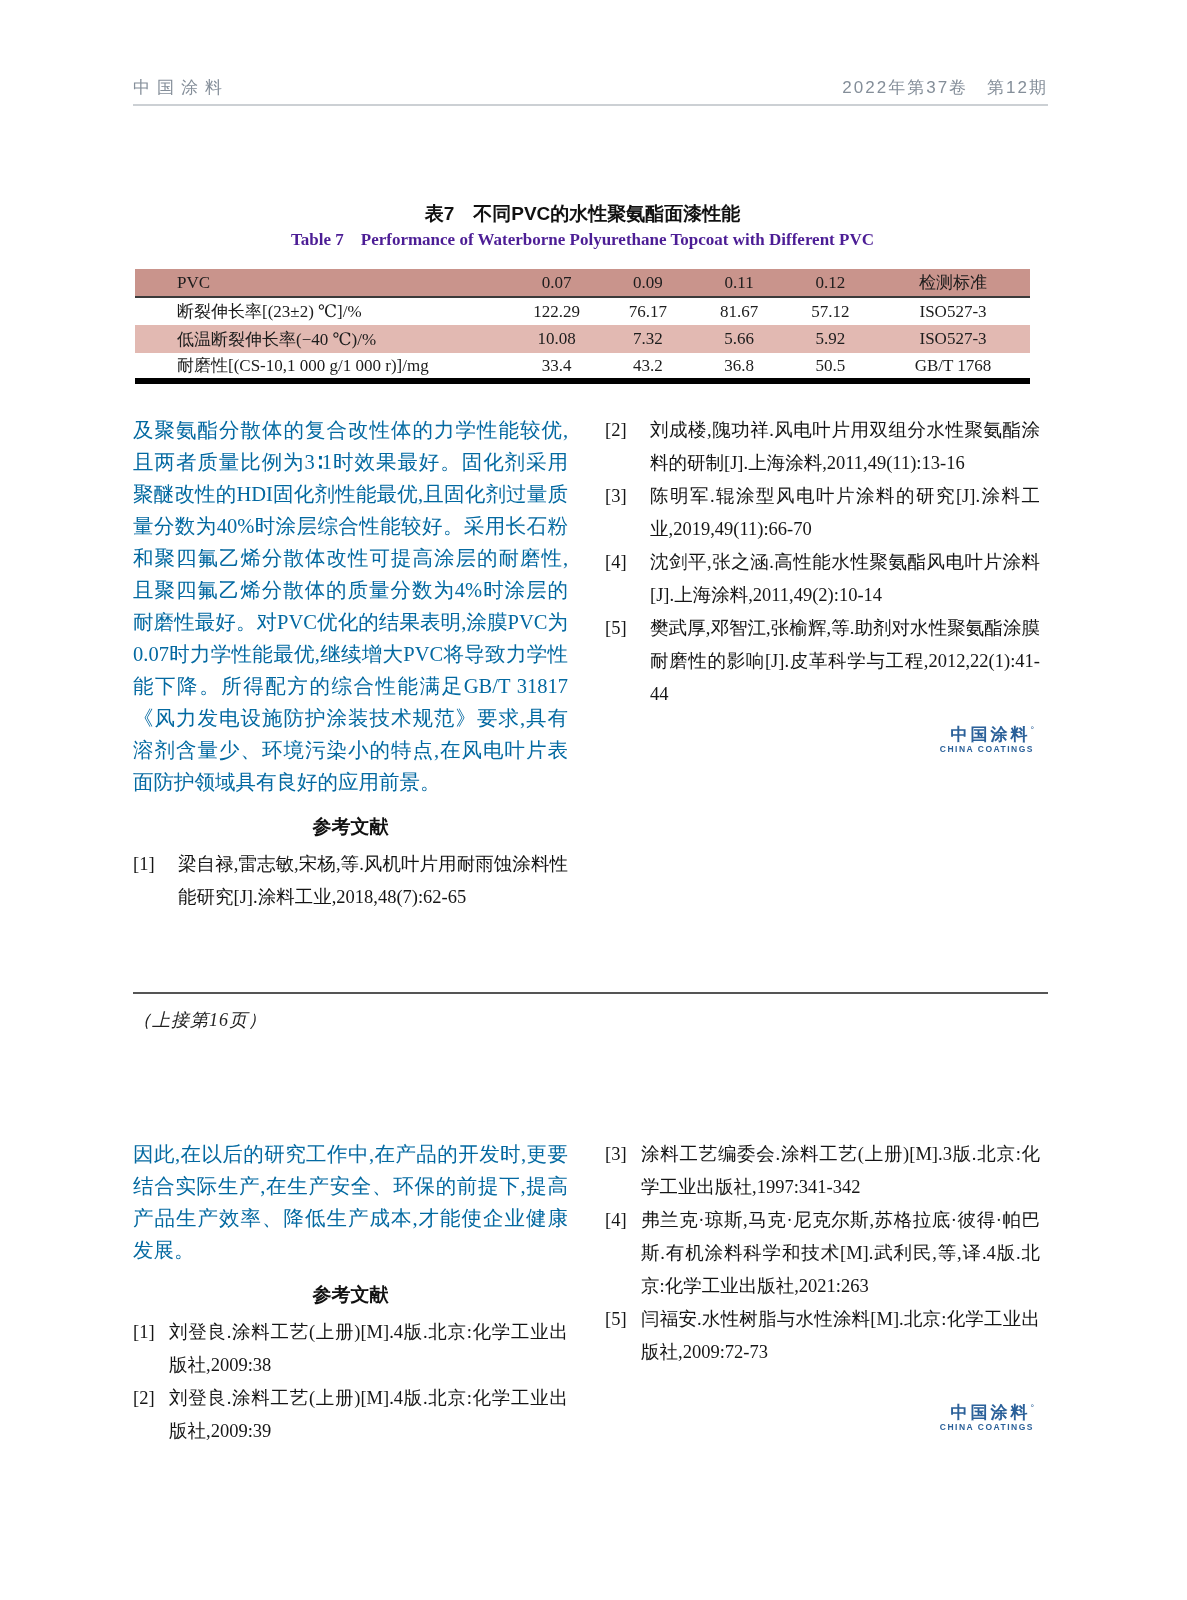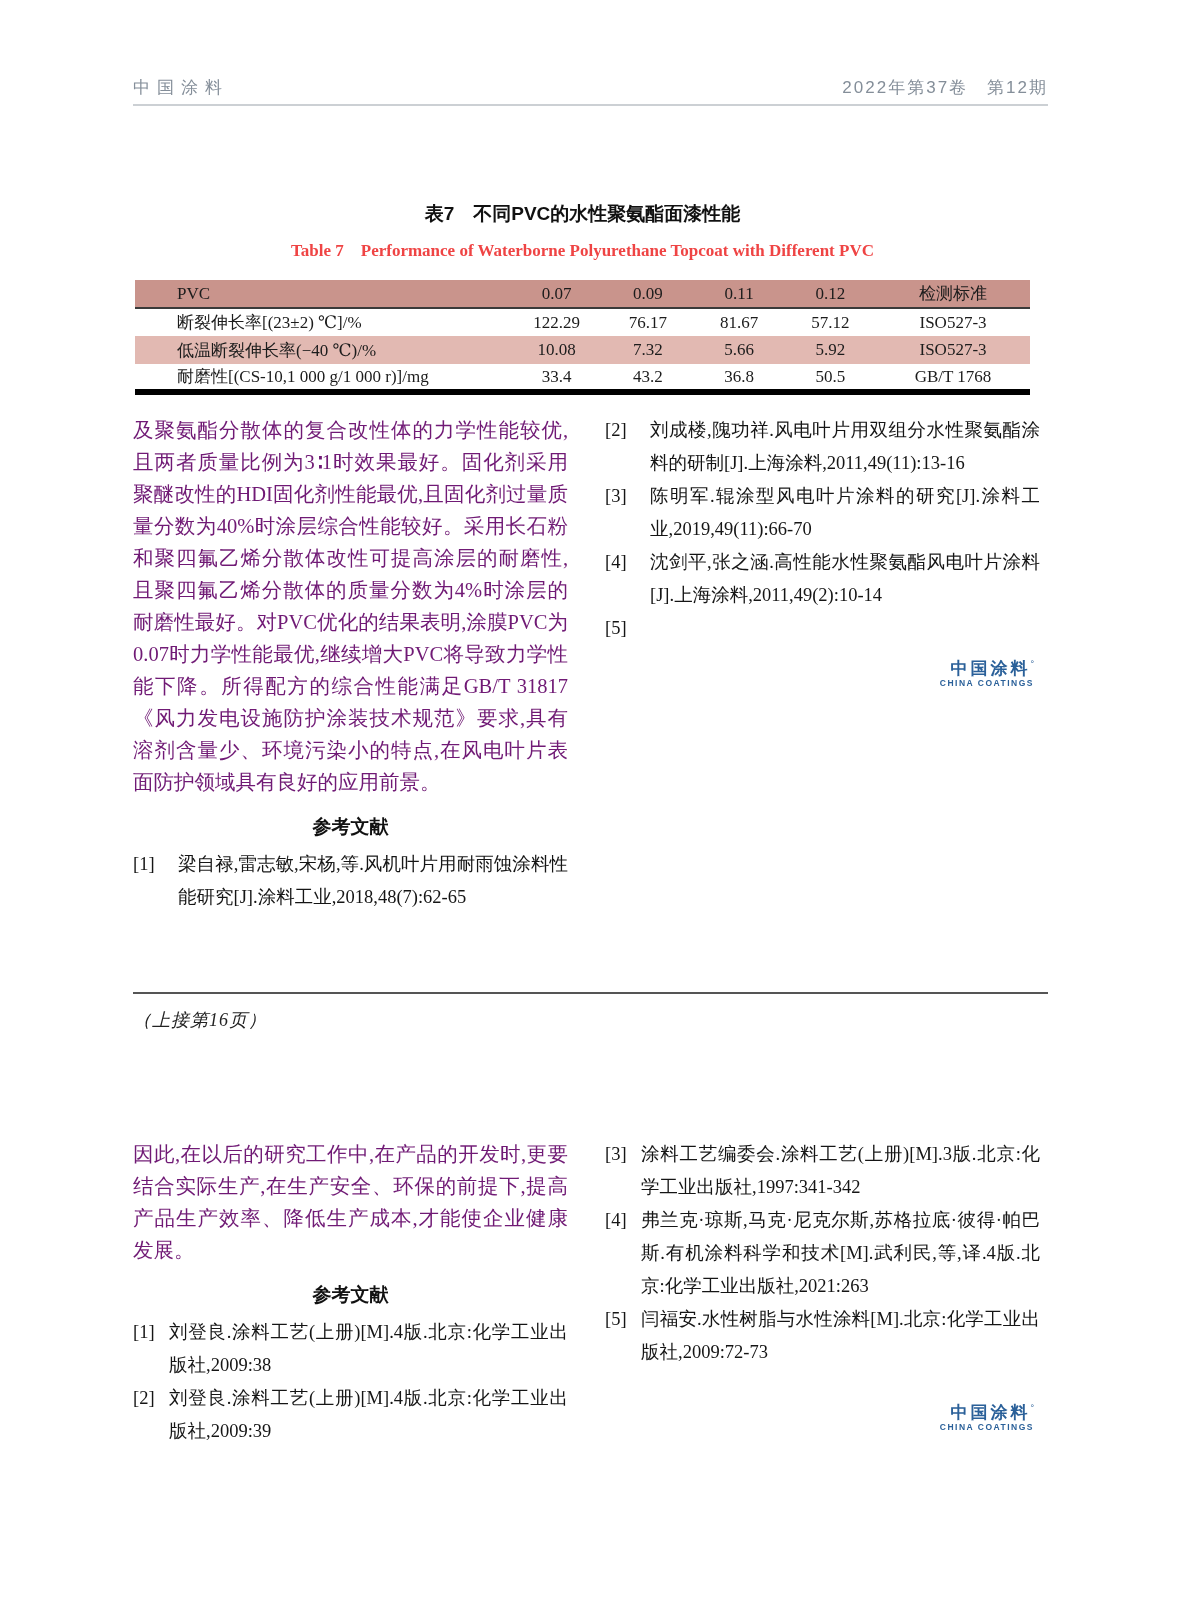--- a/index.html
+++ b/index.html
@@ -20,38 +20,38 @@
   }
   .journal-name { letter-spacing:7px; }
   .issue-info   { letter-spacing:2px; }
   
   .table-block { position:absolute; left:135px; top:201px; width:895px; }
   .tbl-title-zh {
     text-align:center; font-weight:bold; font-size:19px;
     font-family:"Liberation Sans","DejaVu Sans",sans-serif; color:#111;
   }
   .tbl-title-en {
-    text-align:center; font-weight:bold; font-size:17px; margin-top:12px; color:#ef4444;
+    text-align:center; font-weight:bold; font-size:17px; margin-top:1px; color:#4c1d95;
   }
   table.perf { width:100%; border-collapse:collapse; margin-top:18px; font-size:17px; }
   table.perf td, table.perf th { height:28px; font-weight:normal; vertical-align:middle; }
   table.perf .lbl { text-align:left; padding-left:42px; }
   table.perf .val, table.perf .std { text-align:center; }
   tr.head-row  { background:var(--tbl-header-bg,#c9948c); }
   tr.head-row td { border-bottom:2px solid #3a3a3a; }
   tr.alt-row   { background:var(--tbl-alt-bg,#e2b9b2); }
   tr.last-row td { border-bottom:6px solid #000000; }
   
   .cols { position:absolute; left:133px; width:907px; display:flex; gap:37px; }
   .cols-1 { top:414px; }
   .cols-2 { top:1138px; }
   .col { width:435px; }
   .body-par {
     font-size:20.5px; line-height:32px; text-align:justify;
-    text-justify:inter-ideograph; color:#701a75;
+    text-justify:inter-ideograph; color:#0369a1;
   }
   .ref-heading {
     text-align:center; font-weight:bold; font-size:19px;
     font-family:"Liberation Sans","DejaVu Sans",sans-serif;
     margin:16px 0 8px; color:#111;
   }
   .ref { display:flex; font-size:18.5px; line-height:33px; text-align:justify; color:#151515; }
   .ref .ref-num { flex:0 0 45px; }
   .cols-2 .ref .ref-num { flex:0 0 36px; }
   .ref .ref-text { flex:1; }
@@ -159,20 +159,21 @@
       <div class="ref">
         <span class="ref-num">[3]</span>
         <span class="ref-text">陈明军.辊涂型风电叶片涂料的研究[J].涂料工业,2019,49(11):66-70</span>
       </div>
       <div class="ref">
         <span class="ref-num">[4]</span>
         <span class="ref-text">沈剑平,张之涵.高性能水性聚氨酯风电叶片涂料[J].上海涂料,2011,49(2):10-14</span>
       </div>
       <div class="ref">
         <span class="ref-num">[5]</span>
+        <span class="ref-text">樊武厚,邓智江,张榆辉,等.助剂对水性聚氨酯涂膜耐磨性的影响[J].皮革科学与工程,2012,22(1):41-44</span>
       </div>
       <div class="logo">
         <div><span class="logo-zh">中国涂料</span><span class="logo-mark">°</span></div>
         <div class="logo-en">CHINA COATINGS</div>
       </div>
     </div>
   </div>
 
   <div class="section-divider"></div>
   <div class="continuation">（上接第16页）</div>

